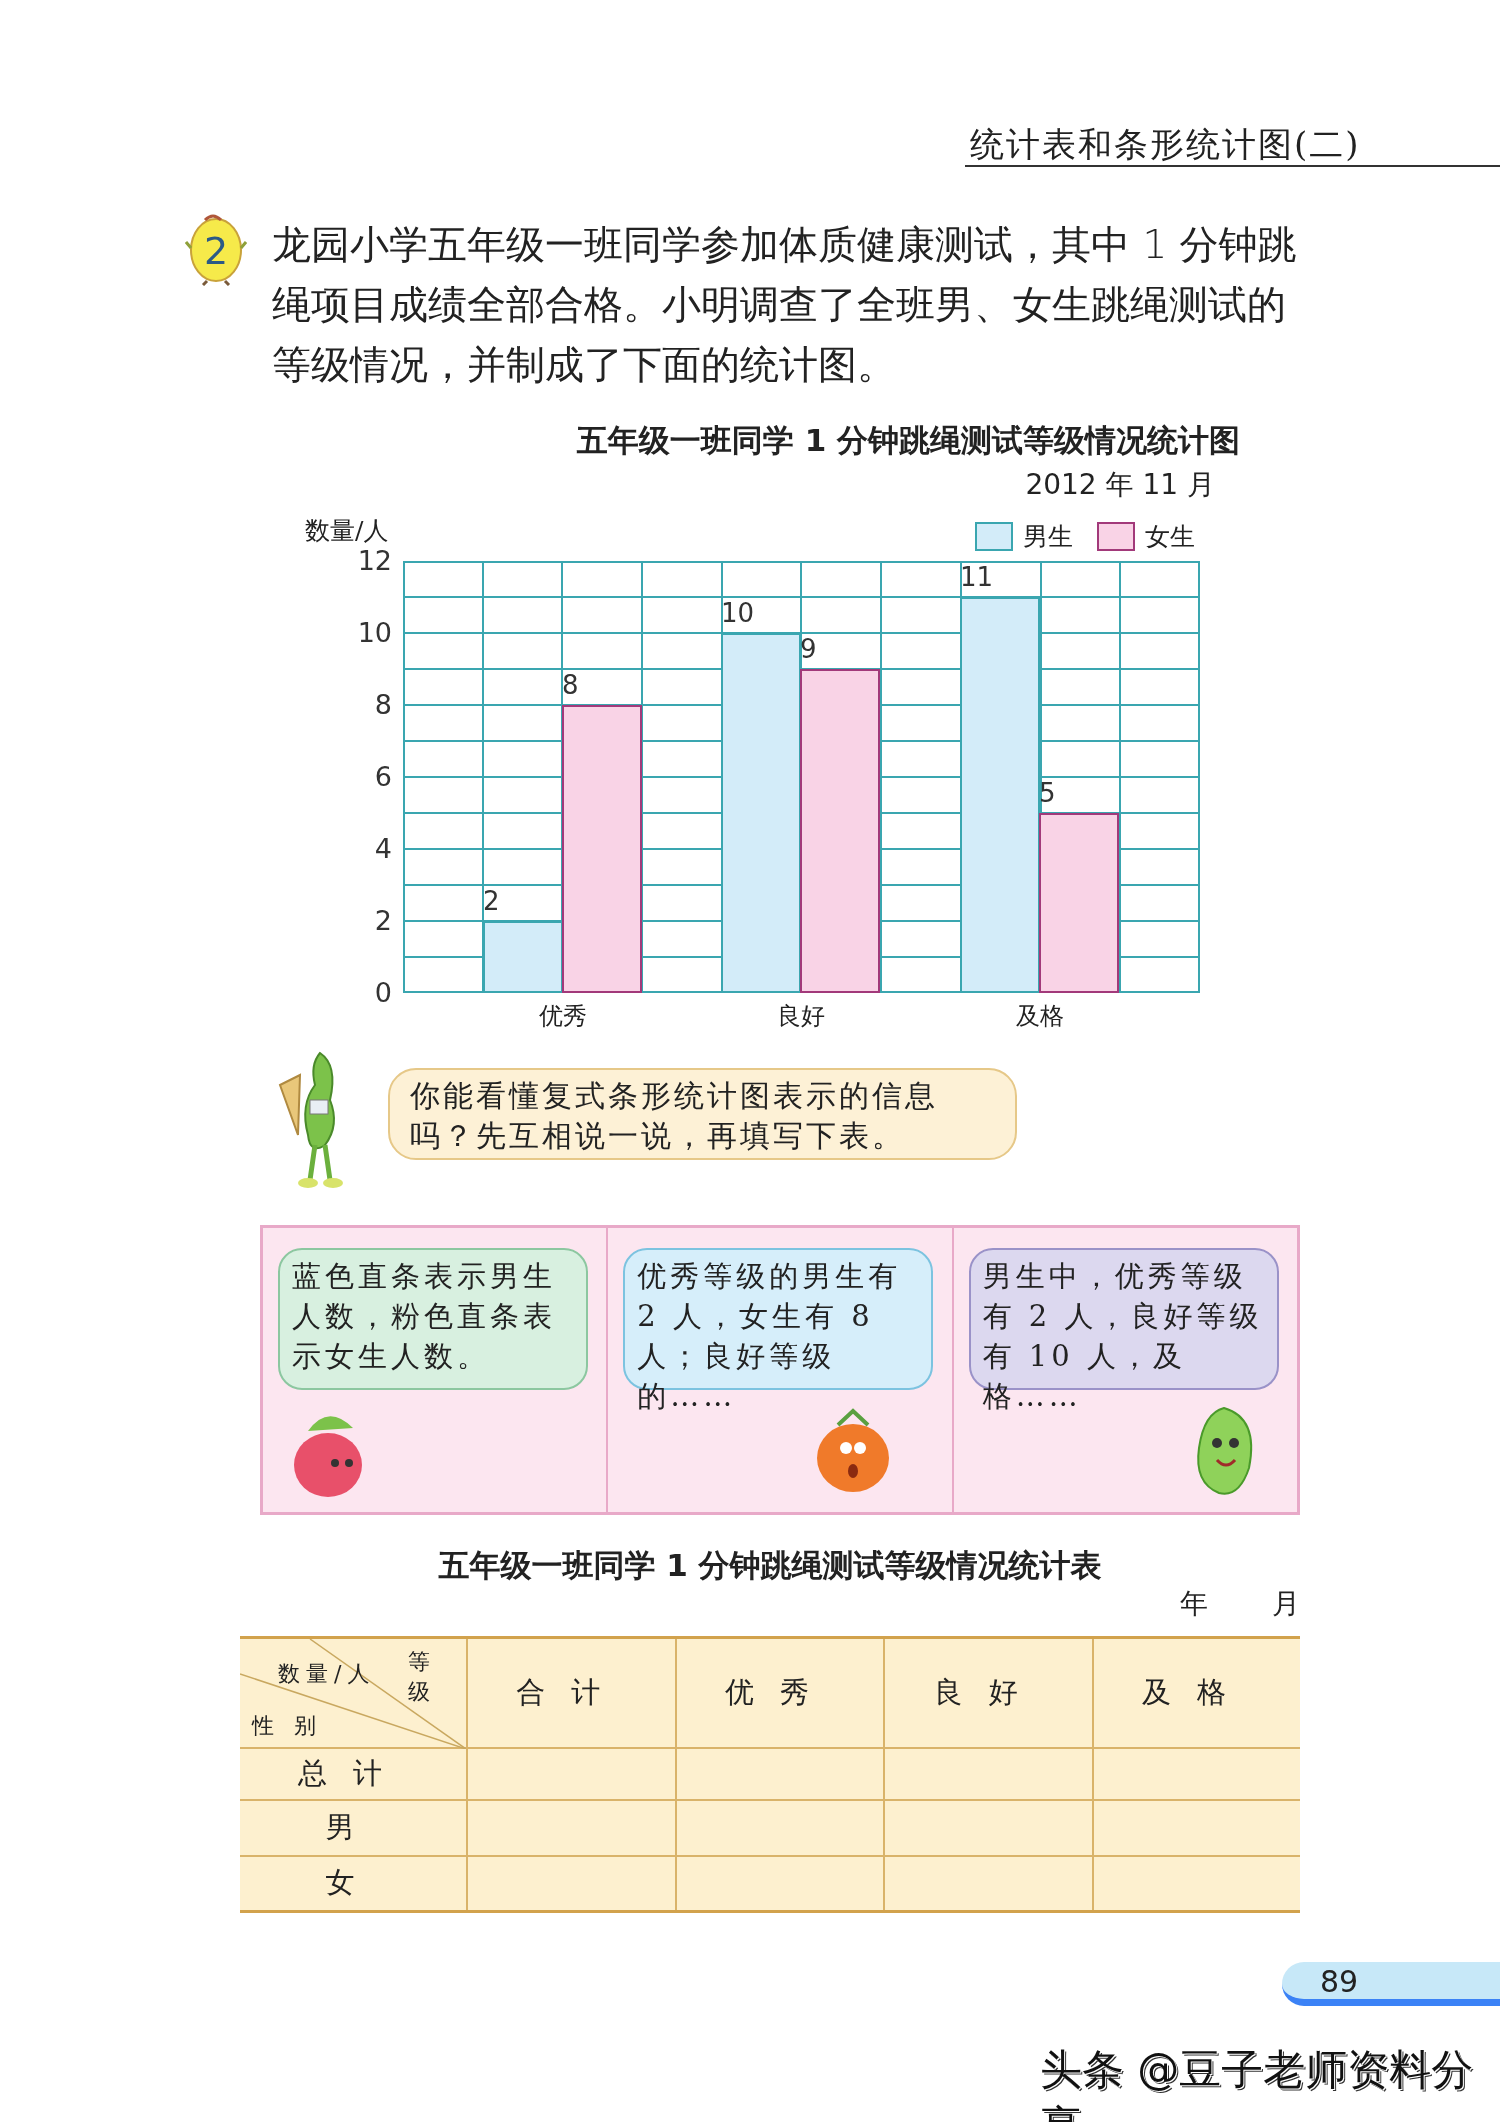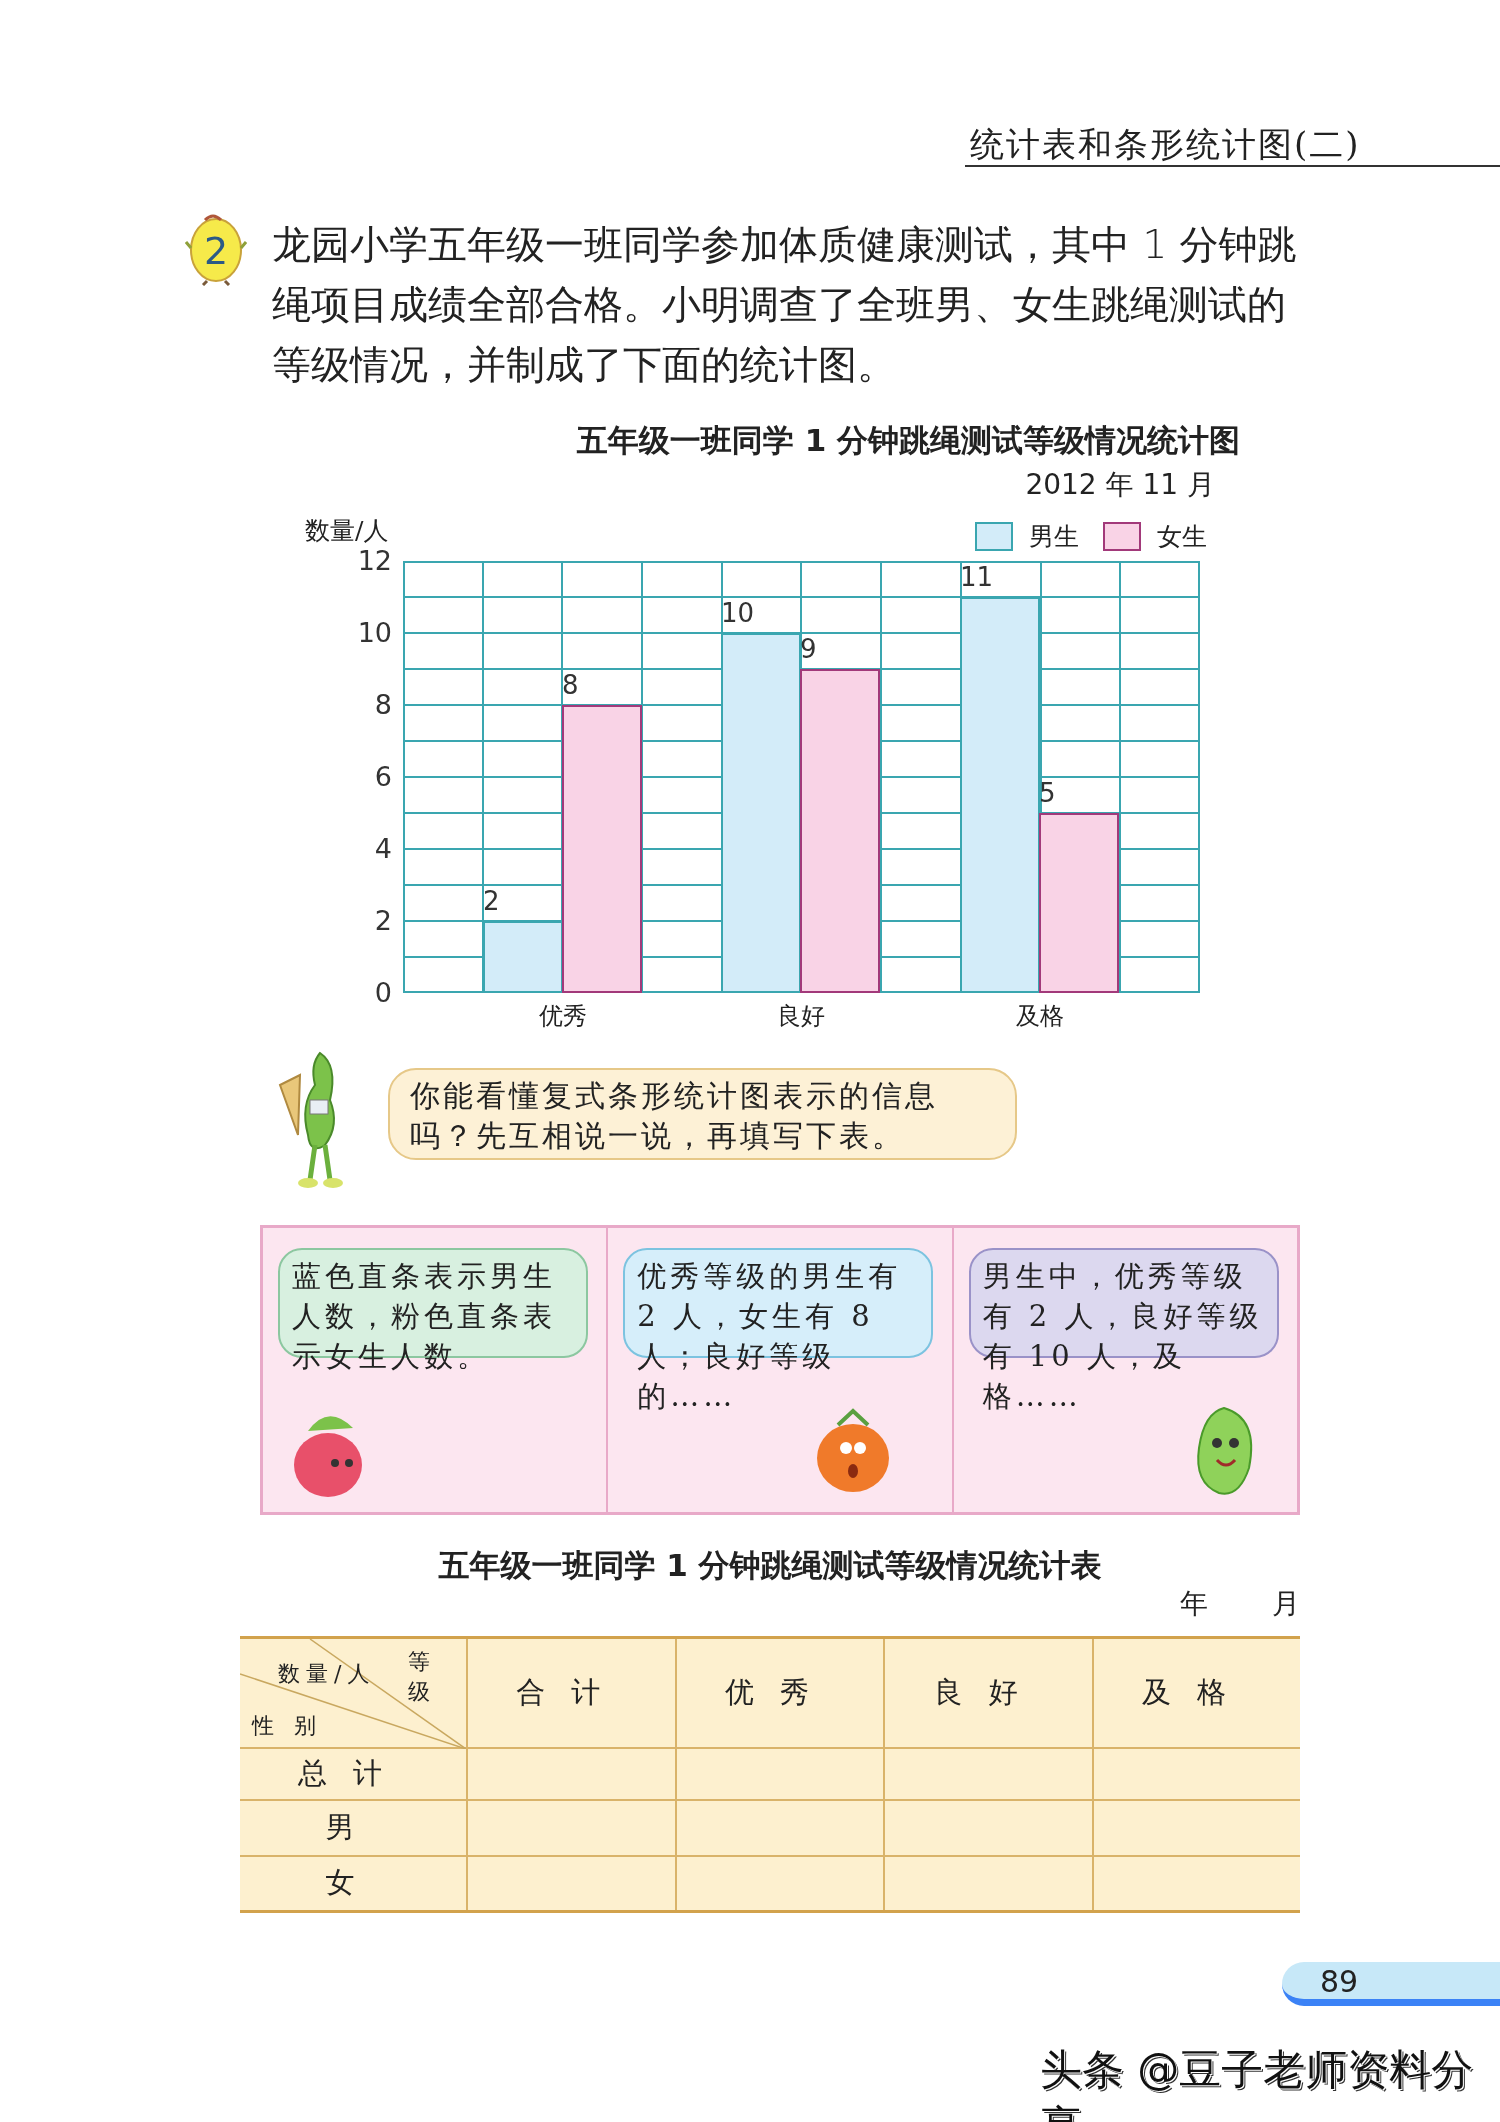--- a/index.html
+++ b/index.html
@@ -8,31 +8,31 @@
   .abs { position:absolute; }
   .header-title { left:970px; top:122px; font-size:34px; letter-spacing:2px; color:#222; }
   .header-rule { left:965px; top:165px; width:535px; height:2px; background:#333; }
   .badge { left:185px; top:208px; width:62px; height:78px; }
   .intro { left:272px; top:215px; width:1050px; font-size:39px; line-height:60px; font-family:"DejaVu Sans","Liberation Sans",sans-serif; font-weight:300; color:#222; }
   .chart-title { left:300px; top:420px; width:940px; text-align:right; font-size:31px; font-weight:bold; font-family:"DejaVu Sans","Liberation Sans",sans-serif; color:#222; }
   .chart-date { left:1000px; top:466px; width:215px; text-align:right; font-size:28px; font-family:"DejaVu Sans","Liberation Sans",sans-serif; }
   .ylabel { left:305px; top:514px; font-size:25px; }
   .legend { left:975px; top:520px; display:flex; align-items:center; gap:10px; font-size:25px; }
   .legend .sw { width:34px; height:25px; display:inline-block; }
-  .legend .item { display:flex; align-items:center; gap:16px; margin-right:14px; }
+  .legend .item { display:flex; align-items:center; gap:10px; margin-right:14px; }
   .plot { left:403px; top:561px; width:797px; height:432px; border:2px solid #3aa6b0; box-sizing:border-box; }
   .ytick { position:absolute; width:40px; text-align:right; font-size:27px; font-family:"DejaVu Sans","Liberation Sans",sans-serif; color:#333; }
   .xtick { position:absolute; width:120px; text-align:center; font-size:24px; top:1000px; }
   .bar { position:absolute; box-sizing:border-box; }
   .bar-label { position:absolute; width:80px; text-align:left; font-size:26px; font-family:"DejaVu Sans","Liberation Sans",sans-serif; color:#333; }
   .bubble { left:388px; top:1068px; width:629px; height:92px; background:#fdf1d6; border:2px solid #e6c888; border-radius:28px; padding:6px 20px; box-sizing:border-box; font-size:30px; line-height:40px; letter-spacing:3px; }
   .panel { left:260px; top:1225px; width:1040px; height:290px; background:#fce6f0; border:3px solid #e8a9c8; box-sizing:border-box; display:flex; }
   .panel-col { flex:1; position:relative; border-right:2px solid #e8a9c8; }
   .panel-col:last-child { border-right:none; }
-  .sb { position:absolute; top:20px; left:15px; width:310px; height:110px; border-radius:24px; padding:6px 12px; box-sizing:border-box; font-size:29px; line-height:40px; letter-spacing:4px; border:2px solid; }
+  .sb { position:absolute; top:20px; left:15px; width:310px; height:142px; border-radius:24px; padding:6px 12px; box-sizing:border-box; font-size:29px; line-height:40px; letter-spacing:4px; border:2px solid; }
   .table-title { left:300px; top:1545px; width:940px; text-align:center; font-size:31px; font-weight:bold; font-family:"DejaVu Sans","Liberation Sans",sans-serif; }
   .table-date { left:1180px; top:1585px; width:120px; font-size:28px; display:flex; justify-content:space-between; }
   table.stats { position:absolute; left:240px; top:1636px; width:1060px; border-collapse:collapse; background:#fdf0cf; font-size:29px; }
   table.stats td { border:2px solid #d9b36a; text-align:center; letter-spacing:26px; padding:0; }
   table.stats tr:first-child td { border-top:3px solid #d2a24c; }
   table.stats tr:last-child td { border-bottom:3px solid #d2a24c; }
   table.stats td:first-child { border-left:none; }
   table.stats td:last-child { border-right:none; }
   .page-num { left:1282px; top:1962px; width:218px; height:44px; background:#c7e8f8; border-radius:30px 0 0 30px; border-bottom:7px solid #3b82f6; box-sizing:border-box; font-size:30px; padding-left:38px; font-family:"DejaVu Sans","Liberation Sans",sans-serif; line-height:40px; }
   .watermark { left:1040px; top:2042px; font-size:42px; color:#111; font-family:"DejaVu Sans","Liberation Sans",sans-serif; text-shadow:1px 1px 0 #fff,2px 2px 0 #333; }

